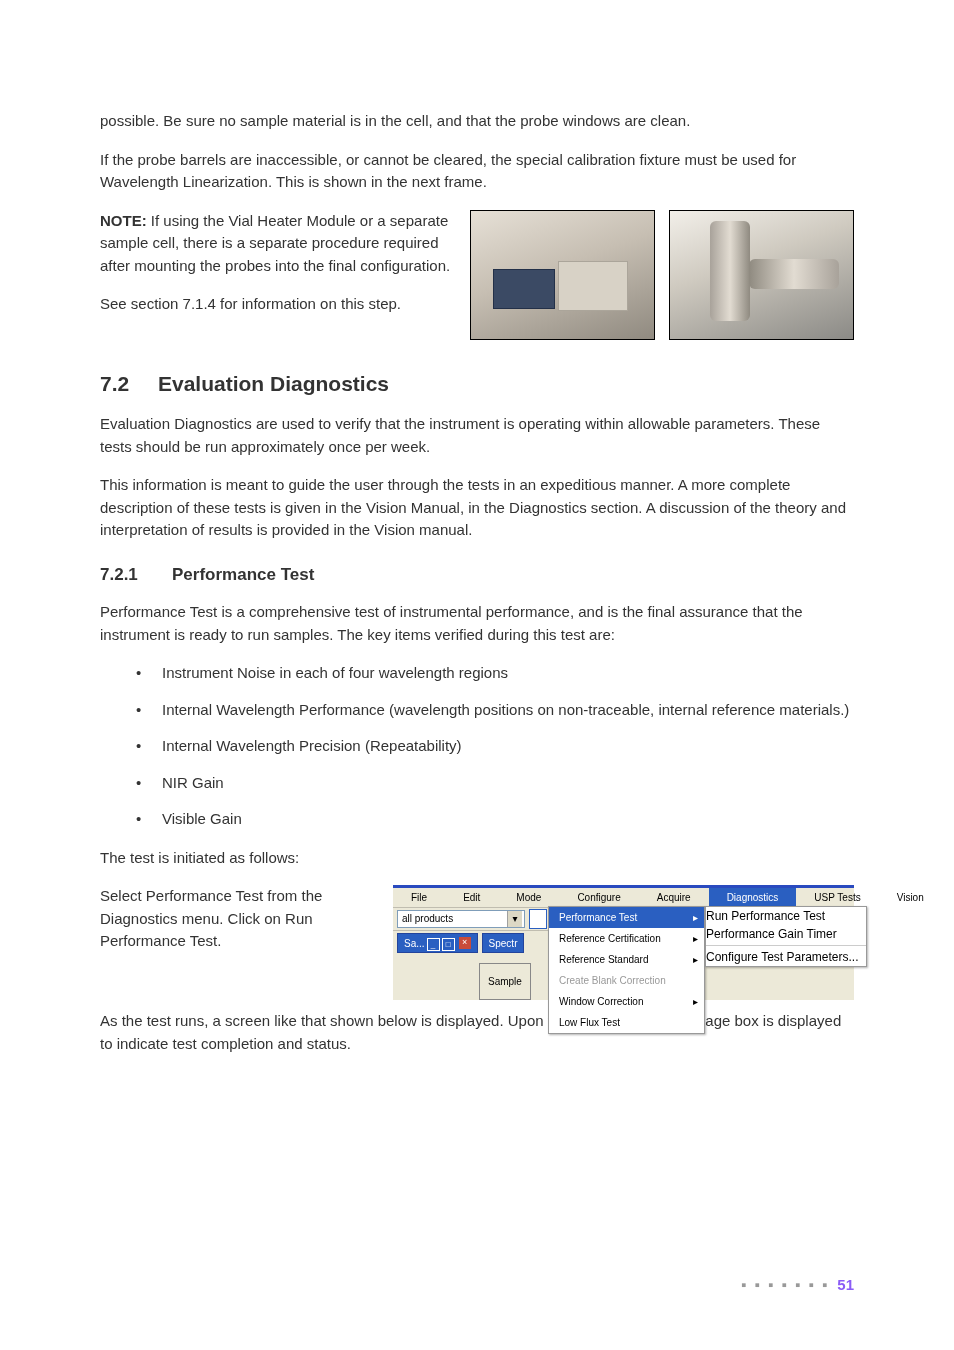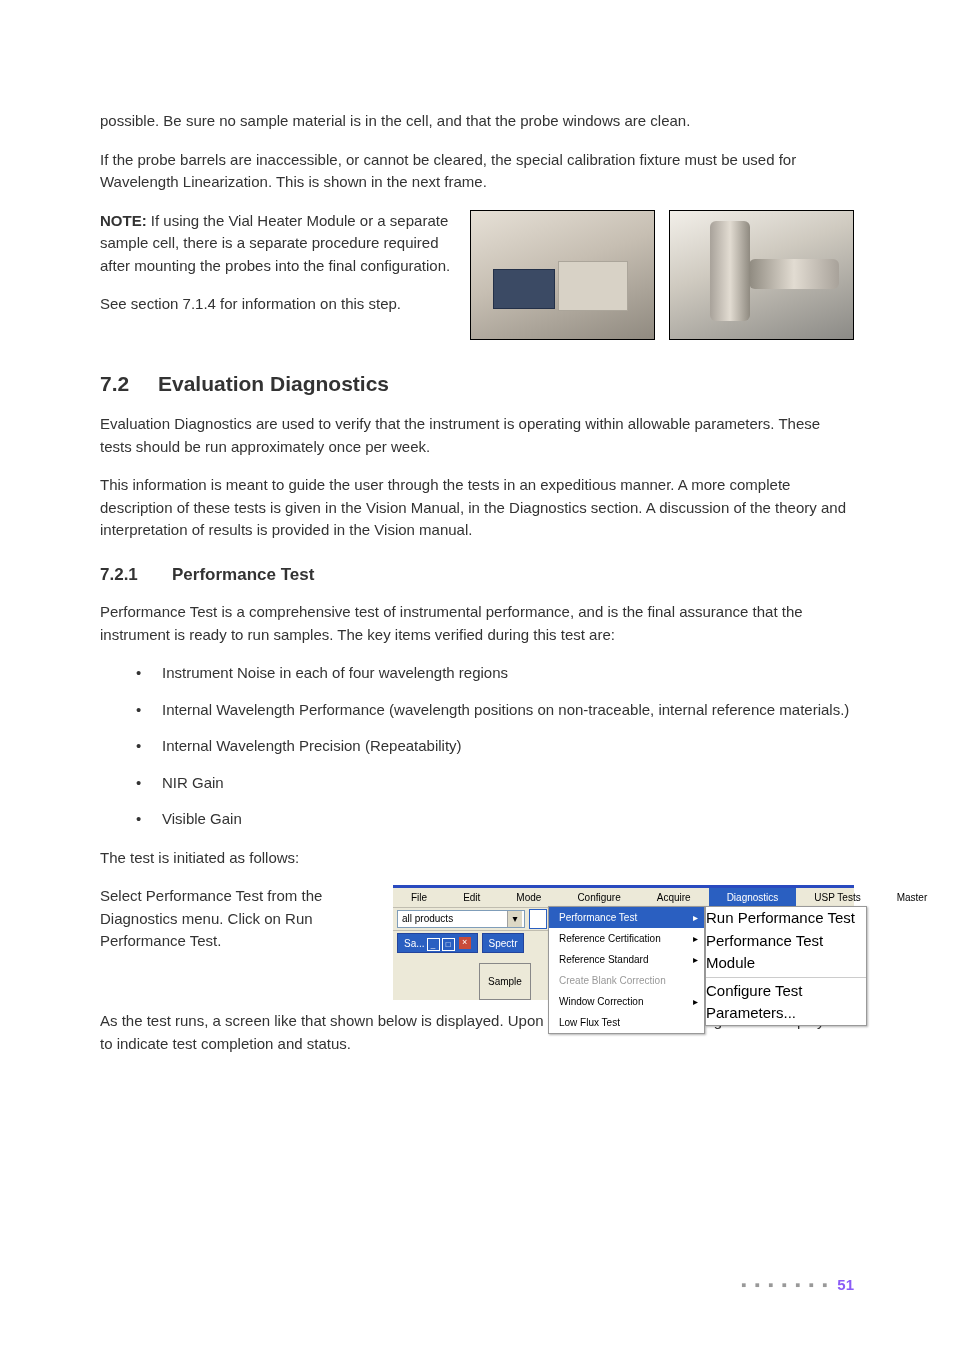--- a/index.html
+++ b/index.html
@@ -207,21 +207,21 @@
   .dropdown .sel { background: #2a5fc1; color: #fff; }
   .dropdown .dis { color: #999; }
   .dropdown .arr::after { content: "▸"; position: absolute; right: 6px; }
   .dropdown .arr.selarr::after { color: #fff; }
   .submenu {
     position: absolute;
     left: 312px;
     top: 18px;
     background: #fff;
     border: 1px solid #999;
-    font-size: 15px;
+    font-size: 12px;
     width: 160px;
     box-shadow: 1px 1px 2px rgba(0,0,0,0.3);
   }
   .submenu .hr { border-top: 1px solid #ccc; margin: 2px 0; height: 0; padding: 0; }
   .ss-wrap { position: relative; }
   .pagefoot {
     position: absolute;
     bottom: 54px;
     right: 100px;
     font-size: 15px;
@@ -282,21 +282,21 @@
     <div class="screenshot">
       <div class="ss-frame ss-wrap">
         <div class="menubar">
             <span>File</span>
             <span>Edit</span>
             <span>Mode</span>
             <span>Configure</span>
             <span>Acquire</span>
             <span class="sel">Diagnostics</span>
             <span>USP Tests</span>
-            <span>Master</span>
+            <span>Vision</span>
             <span class="arrow">View</span>
             <span>Window</span>
             <span>Help</span>
           </div>
         <div class="toolbar-row">
           <div class="combo">all products</div>
           <div class="doc-icon"></div>
         </div>
         <div class="window-row">
           <div class="mini-win sa">
@@ -313,21 +313,21 @@
         <div class="dropdown">
             <div class="sel arr selarr">Performance Test</div>
             <div class="arr">Reference Certification</div>
             <div class="arr">Reference Standard</div>
             <div class="dis">Create Blank Correction</div>
             <div class="arr">Window Correction</div>
             <div>Low Flux Test</div>
           </div>
         <div class="submenu">
             <div class="sel">Run Performance Test</div>
-            <div>Performance Test Module</div>
+            <div>Performance Gain Timer</div>
             <div class="hr"></div>
             <div>Configure Test Parameters...</div>
           </div>
       </div>
     </div>
   </div>
 
   <p style="clear:both;">As the test runs, a screen like that shown below is displayed. Upon test completion, a message box is displayed to indicate test completion and status.</p>
 
   <div class="pagefoot">

